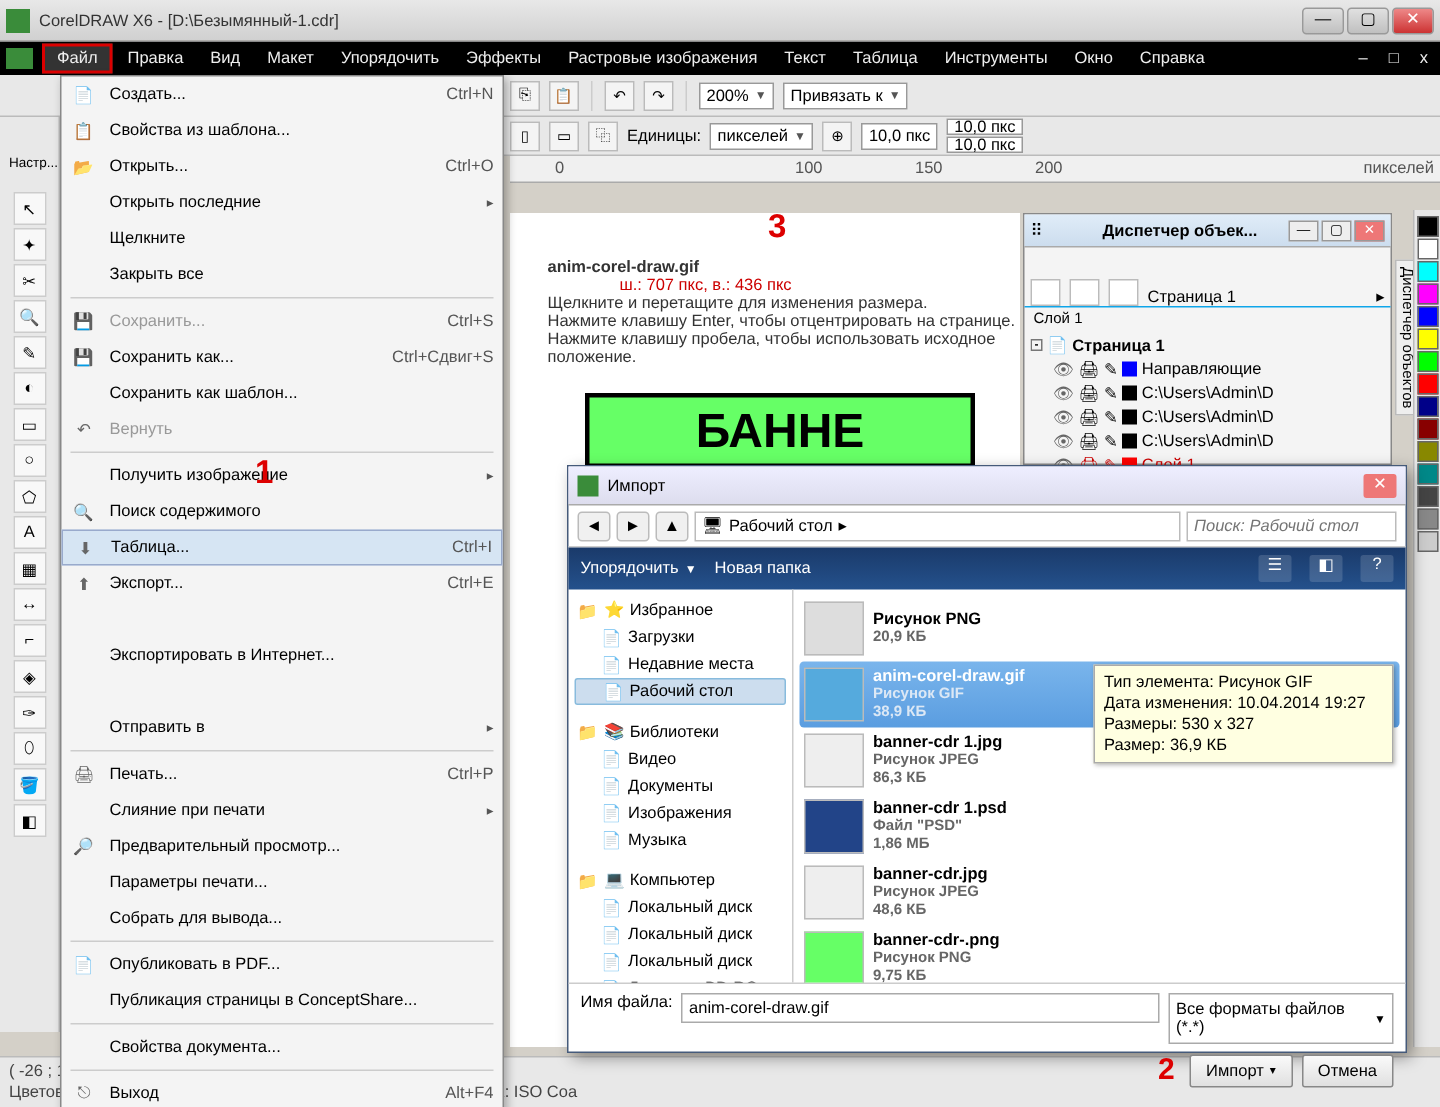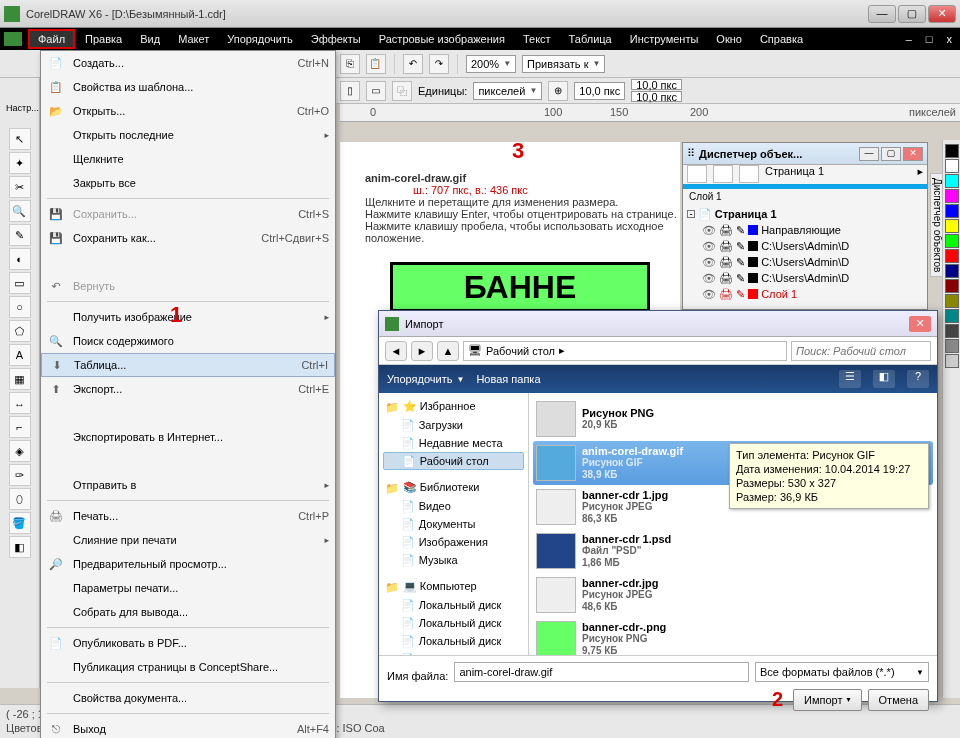--- a/index.html
+++ b/index.html
@@ -55,25 +55,25 @@
 .canvas-area { position:absolute; left:340px; top:142px; right:280px; bottom:40px; background:#fff; }
 .canvas-area .placing{ position:absolute; left:25px; top:30px; font-size:10px; color:#333;}
 .canvas-area .placing .fname{color:#333;font-weight:bold;}
 .canvas-area .placing .dims{color:#c00;padding-left:48px;}
 .canvas-area .banner{position:absolute; left:50px; top:120px; width:260px; height:50px; background:#6f6; border:3px solid #000; font-size:32px; font-weight:bold; text-align:center; line-height:44px; overflow:hidden;}
 .annot-3{position:absolute;left:172px;top:-4px;color:#d00;font-size:22px;font-weight:bold;}
 
 
 .docker { position:absolute; right:32px; top:142px; width:246px; height:168px; background:#f4f4f4; border:1px solid #888;}
 .docker .dk-title{height:22px;background:linear-gradient(#e0ecf8,#cde);display:flex;align-items:center;padding:0 4px;gap:4px;border-bottom:1px solid #aaa;}
-.docker .dk-title .t{flex:1;font-weight:bold;}
+.docker .dk-title .t{flex:1;font-weight:bold;margin-left:36px;}
 .docker .dk-win{display:flex;gap:2px;}
 .dk-btn{width:20px;height:14px;border:1px solid #999;background:#eee;text-align:center;line-height:11px;cursor:pointer;font-size:9px;}
 .dk-btn.x{background:#e77;color:#fff;}
-.docker .dk-head{height:24px;display:flex;align-items:flex-start;padding:0 4px;gap:6px;border-bottom:5px solid #0ea5e9;}
+.docker .dk-head{height:40px;display:flex;align-items:flex-end;padding:0 4px;gap:6px;border-bottom:1px solid #0ea5e9;}
 .docker .dk-head .ico{width:20px;height:18px;border:1px solid #bbb;background:#fff;}
 .docker .tree{padding:2px 4px;font-size:10px;}
 .tree-row{display:flex;align-items:center;height:16px;gap:3px;white-space:nowrap;overflow:hidden;}
 .tree-row .sq{width:8px;height:8px;border:1px solid #777;display:inline-block;text-align:center;line-height:6px;font-size:8px;}
 .tree-row .eye{color:#666;}
 .tree-row .sw{width:10px;height:10px;display:inline-block;}
 .tree-row.page{font-weight:bold;}
 .tree-row.layer{color:#c00;}
 .docker .vtab{position:absolute;right:-18px;top:30px;writing-mode:vertical-rl;font-size:10px;background:#eee;border:1px solid #bbb;padding:4px 1px;}
 
@@ -104,23 +104,23 @@
 .import-dlg .files{flex:1;padding:4px;overflow:hidden;position:relative;}
 .file-item{display:flex;align-items:center;gap:6px;padding:3px;height:44px;cursor:pointer;font-weight:bold;}
 .file-item.sel{background:linear-gradient(#7ab5ec,#5a9de0);color:#fff;border-radius:3px;}
 .file-item .thumb{width:40px;height:36px;border:1px solid #bbb;background:#f8f8f8;display:flex;align-items:center;justify-content:center;font-size:8px;overflow:hidden;}
 .file-item .meta{display:flex;flex-direction:column;line-height:12px;}
 .file-item .meta .n{}
 .file-item .meta .t{font-size:10px;color:#666;}
 .file-item.sel .meta .t{color:#dce8f5;}
 .tooltip{position:absolute;left:200px;top:50px;width:200px;background:#ffffe1;border:1px solid #aaa;padding:4px 6px;font-size:10px;line-height:14px;box-shadow:1px 1px 3px rgba(0,0,0,.3);}
 .import-dlg .footer{height:48px;border-top:1px solid #ccc;padding:6px 8px;display:flex;flex-direction:column;gap:6px;}
-.footer .row1{display:flex;align-items:flex-end;gap:6px;}
+.footer .row1{display:flex;align-items:flex-start;gap:6px;}
 .footer .fn-input{flex:1;border:1px solid #aaa;height:20px;padding:0 4px;}
-.footer .filter{width:174px;border:1px solid #aaa;height:20px;padding:2px 4px;display:flex;align-items:center;justify-content:space-between;}
+.footer .filter{width:150px;border:1px solid #aaa;height:20px;padding:16px 4px;display:flex;align-items:center;justify-content:space-between;}
 .footer .row2{display:flex;justify-content:flex-end;gap:6px;align-items:center;}
 .btn{border:1px solid #888;background:linear-gradient(#fafafa,#e0e0e0);padding:2px 10px;height:22px;cursor:pointer;border-radius:2px;display:flex;align-items:center;gap:4px;}
 .annot-2{color:#d00;font-size:20px;font-weight:bold;margin-right:4px;}
 
 
 .statusbar{position:absolute;left:0;right:0;bottom:0;height:34px;background:#e8e8e8;border-top:1px solid #bbb;padding:2px 6px;font-size:10px;color:#444;line-height:14px;}
 
 .settings-label{position:absolute;left:6px;top:103px;width:32px;font-size:9px;text-align:center;z-index:3;}
 </style>
 </head>
@@ -194,21 +194,21 @@
     <div class="combo" style="height:11px;font-size:9px;">
         <span>10,0 пкс</span>
       </div>
   </div>
 </div>
 
 <div class="settings-label">Настр...</div>
 
 <div class="ruler-h">
   <span style="left:30px">0</span>
-  <span style="left:204px">100</span>
+  <span style="left:190px">100</span>
   <span style="left:270px">150</span>
   <span style="left:350px">200</span>
   <span class="ruler-unit">пикселей</span>
 </div>
 
 <div class="toolbox">
   <div class="tool">↖</div>
   <div class="tool">✦</div>
   <div class="tool">✂</div>
   <div class="tool">🔍</div>
@@ -262,20 +262,21 @@
       <span class="fm-label">Сохранить...</span>
       <span class="fm-shortcut">Ctrl+S</span>
     </div>
     <div class="fm-row">
       <span class="fm-ico">💾</span>
       <span class="fm-label">Сохранить как...</span>
       <span class="fm-shortcut">Ctrl+Сдвиг+S</span>
     </div>
     <div class="fm-row">
       <span class="fm-ico"></span>
+      <span class="fm-label">Сохранить как шаблон...</span>
     </div>
     <div class="fm-row disabled">
       <span class="fm-ico">↶</span>
       <span class="fm-label">Вернуть</span>
     </div>
     <div class="fm-sep"></div>
     <div class="fm-row">
       <span class="fm-ico"></span>
       <span class="fm-label">Получить изображение</span>
       <span class="fm-sub">▸</span>

